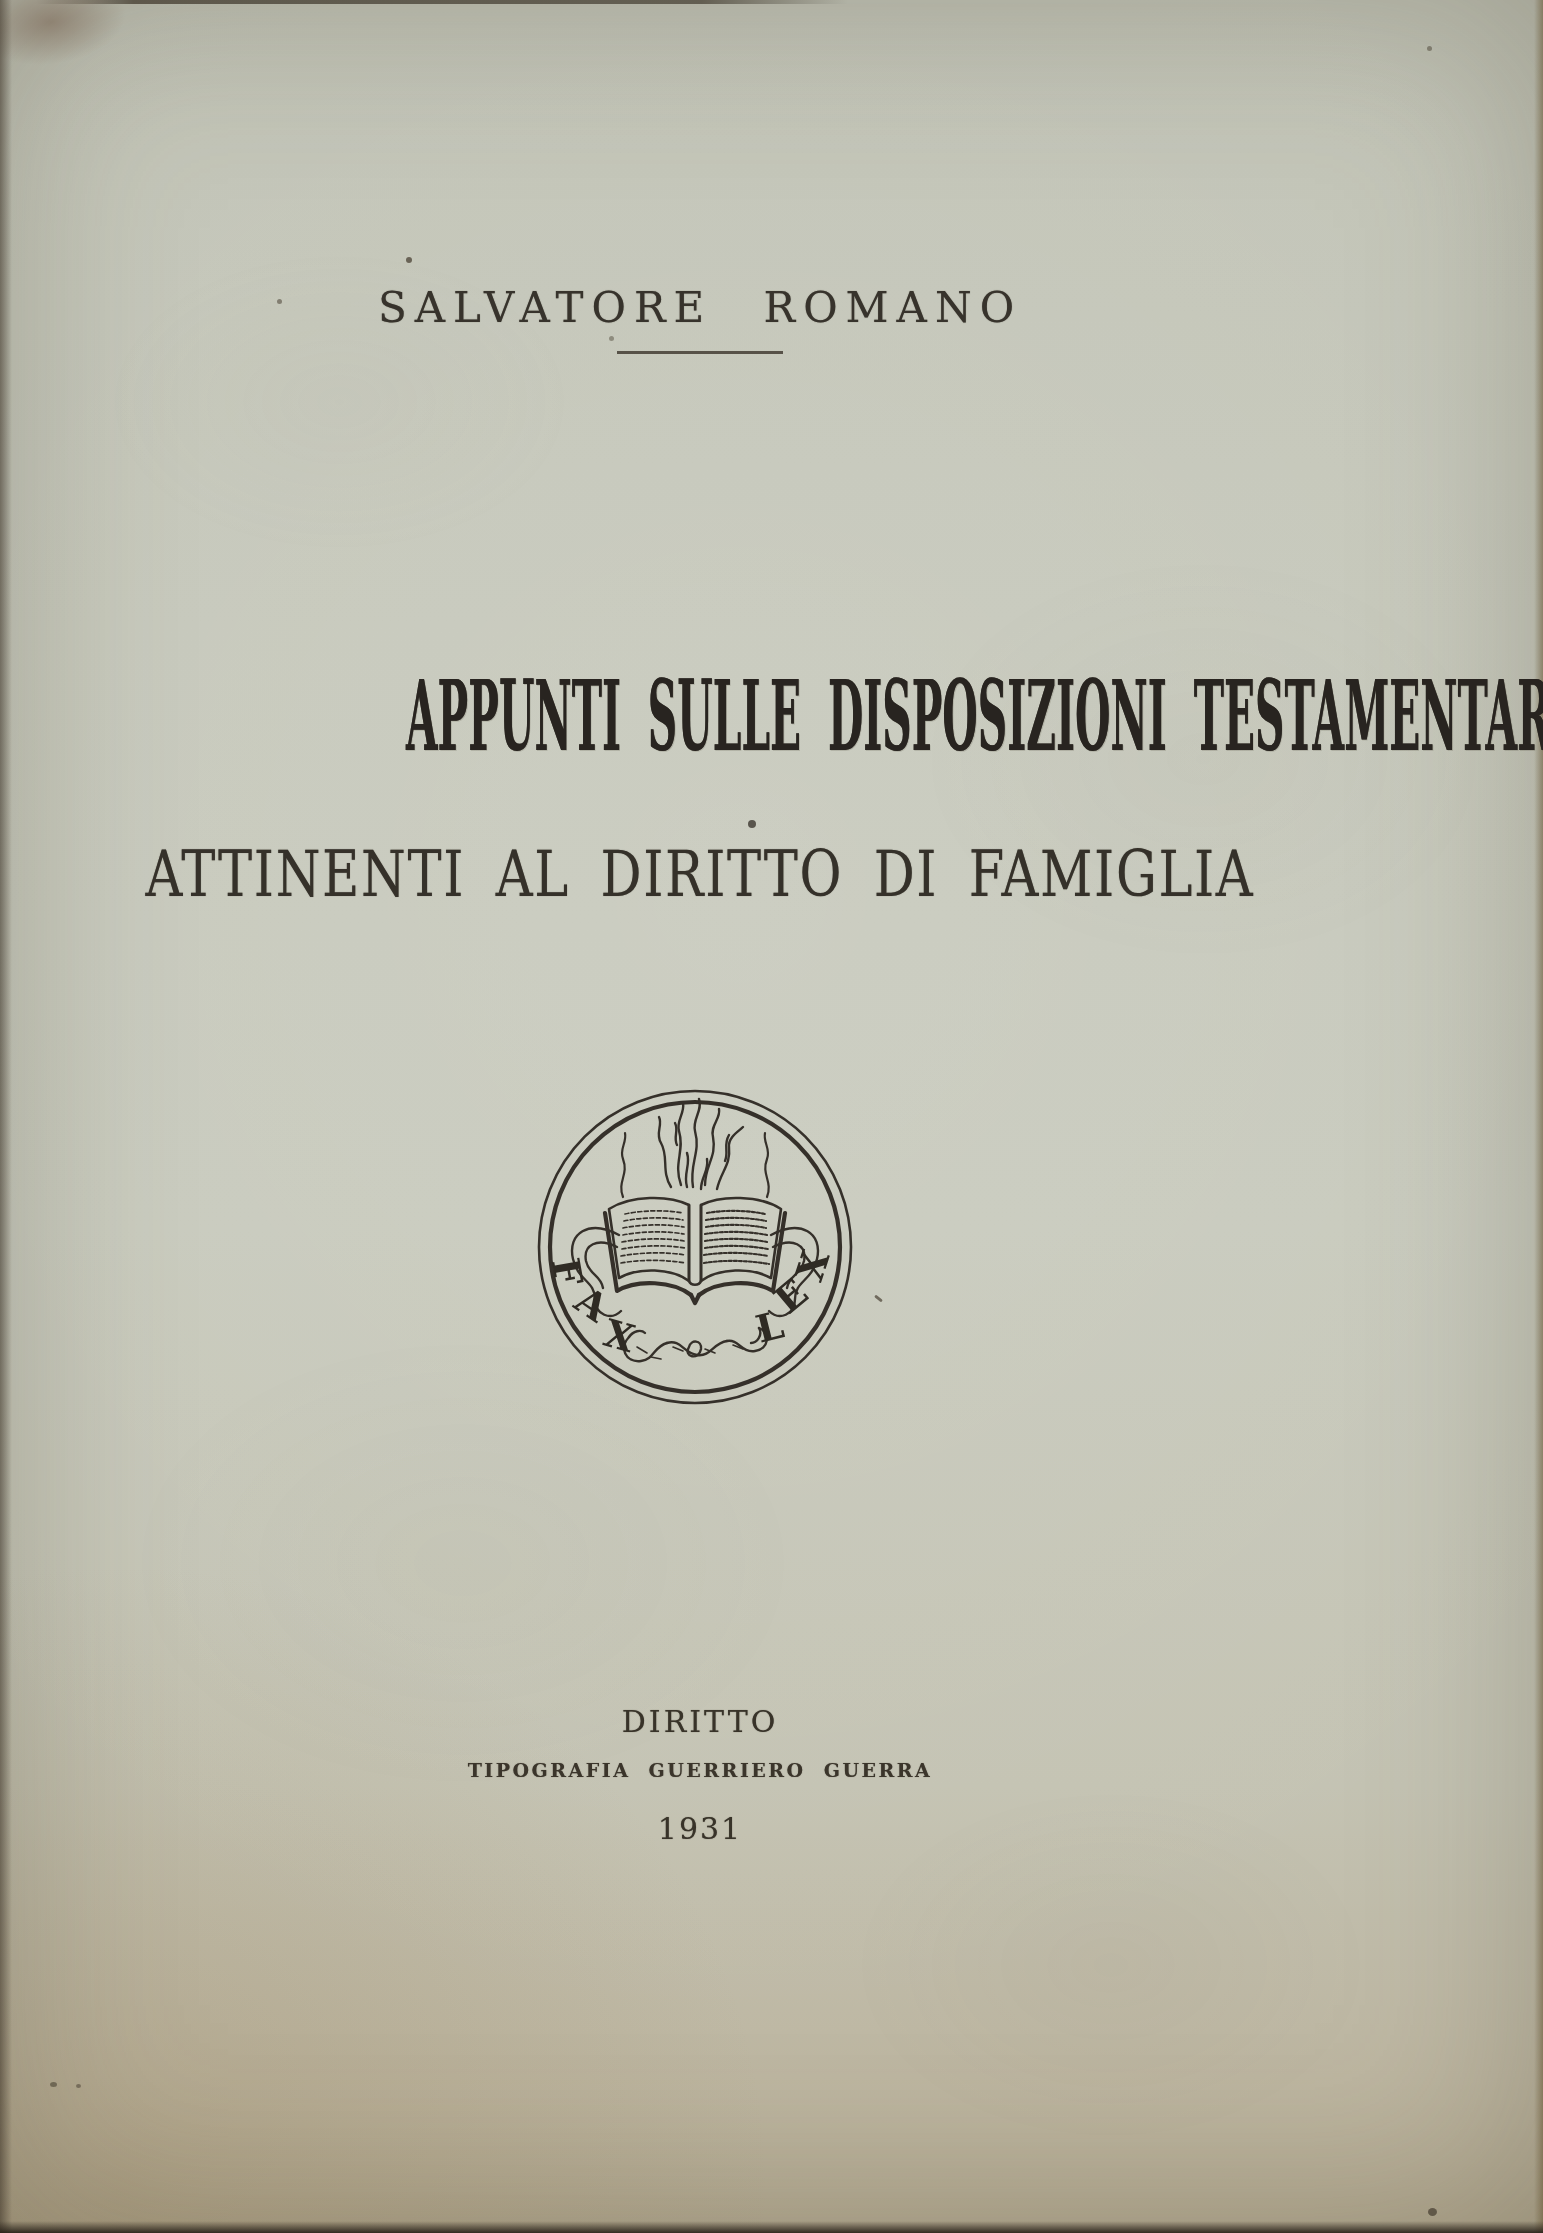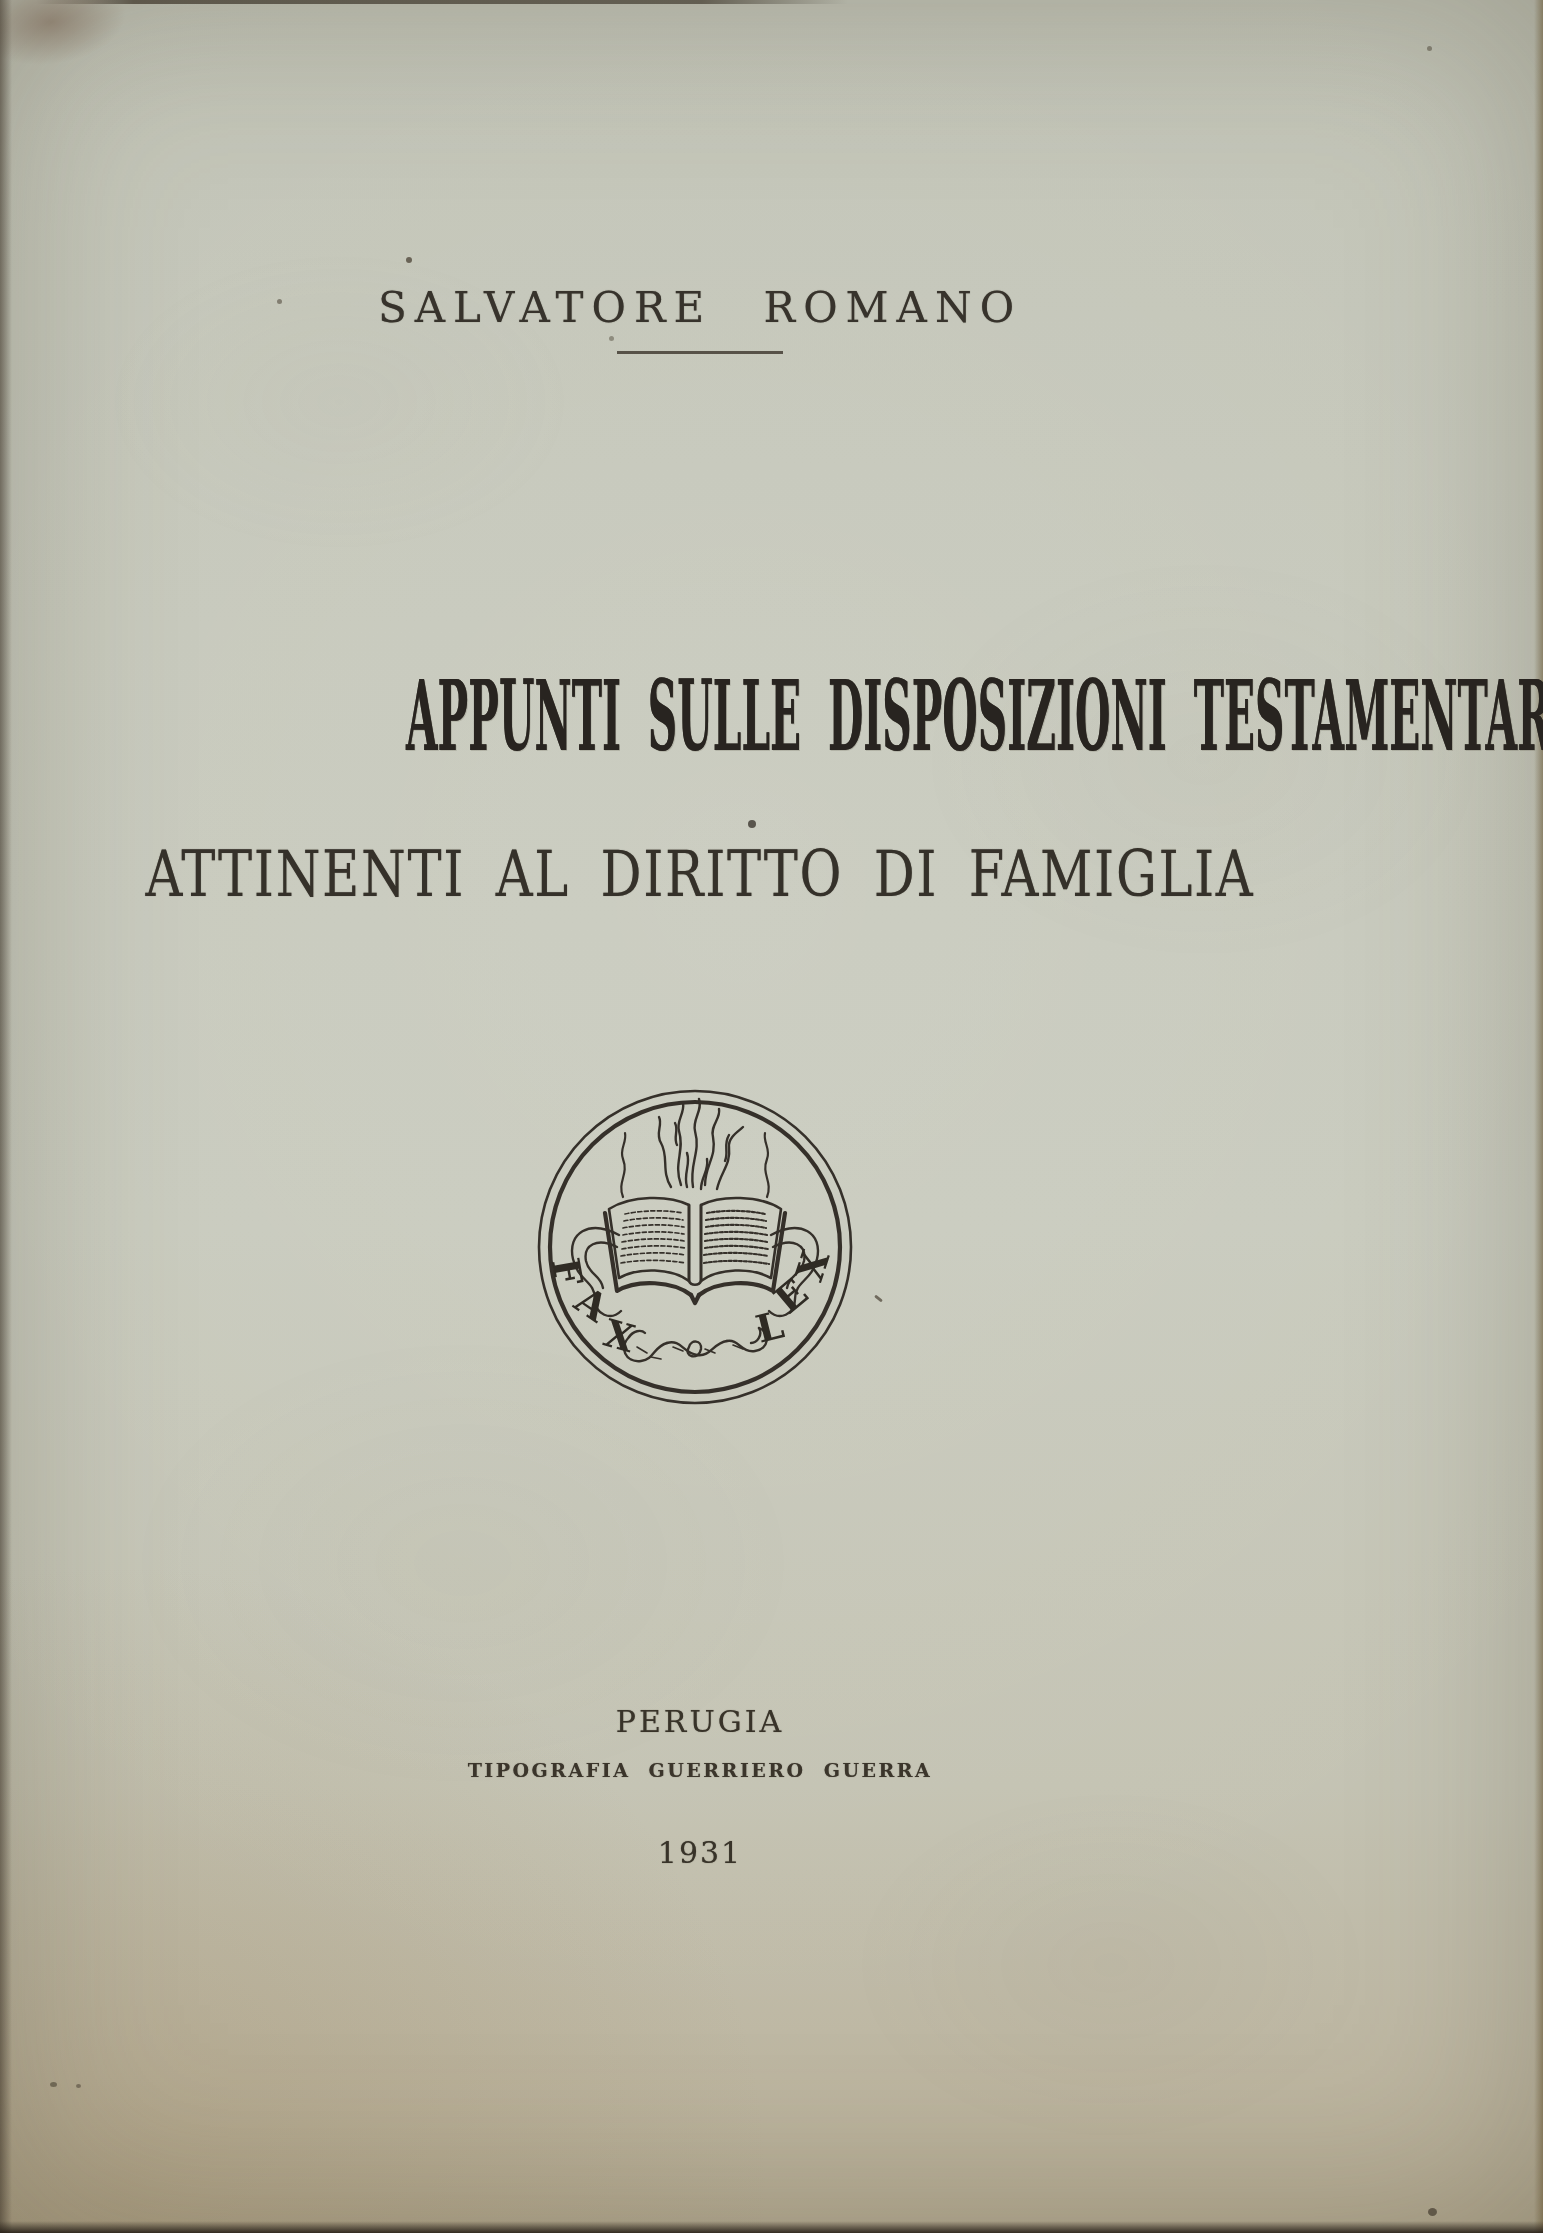--- a/index.html
+++ b/index.html
@@ -48,21 +48,21 @@
   .ink-dot{position:absolute;top:820px;left:748px;width:8px;height:8px;border-radius:50%;
     background:#3c372f;opacity:.8;}
   .subtitle{top:842px;font-size:64px;font-weight:normal;color:#35312a;white-space:nowrap;
     transform:scaleX(0.80);transform-origin:50% 50%;letter-spacing:2px;word-spacing:16px;
     text-shadow:0 0 1px rgba(45,40,30,0.55);}
   .imprint-city{top:1707px;font-size:30px;letter-spacing:3px;color:#383329;
     text-shadow:0 0 1px rgba(45,40,30,0.6);}
   .imprint-printer{top:1761px;font-size:19px;font-weight:bold;letter-spacing:2.5px;word-spacing:9px;
     color:#3b352b;text-shadow:0 0 1px rgba(45,40,30,0.5);}
   .imprint-year{top:1814px;font-size:30px;letter-spacing:2px;color:#383329;
-    text-shadow:0 0 1px rgba(45,40,30,0.6);margin-top:24px;}
+    text-shadow:0 0 1px rgba(45,40,30,0.6);}
 
   
   .emblem{position:absolute;left:533px;top:1085px;width:324px;height:324px;}
   .emblem *{vector-effect:none;}
   .emblem path, .emblem circle{fill:none;stroke:#35302a;stroke-linecap:round;stroke-linejoin:round;}
   .emblem text{fill:#2f2b24;font-family:"DejaVu Serif",serif;font-weight:bold;font-size:38px;stroke:none;}
   .speck-dash{position:absolute;left:874px;top:1297px;width:9px;height:3px;background:#4a4234;
     border-radius:2px;transform:rotate(38deg);opacity:.7;}
 </style>
 </head>
@@ -83,21 +83,21 @@
   <div class="speck" style="left:1427px;top:46px;width:5px;height:5px;opacity:.5;"></div>
   <div class="speck" style="left:1428px;top:2208px;width:9px;height:8px;"></div>
   <div class="speck" style="left:50px;top:2082px;width:7px;height:5px;opacity:.6;"></div>
   <div class="speck" style="left:76px;top:2084px;width:5px;height:4px;opacity:.55;"></div>
   <div class="speck-dash"></div>
 
   <div class="cover-text">
     <h2 class="author">SALVATORE ROMANO</h2>
     <h1 class="title">APPUNTI SULLE DISPOSIZIONI TESTAMENTARIE</h1>
     <h3 class="subtitle">ATTINENTI AL DIRITTO DI FAMIGLIA</h3>
-    <div class="imprint-city">PERUGIA</div>
+    <div class="imprint-city">DIRITTO</div>
     <div class="imprint-printer">TIPOGRAFIA GUERRIERO GUERRA</div>
     <div class="imprint-year">1931</div>
   </div>
 
   <div class="rule"></div>
   <div class="ink-dot"></div>
 
   <svg class="emblem" viewBox="0 0 324 324">
     <circle cx="162" cy="162" r="156" stroke-width="2.6"></circle>
     <circle cx="162" cy="162" r="145" stroke-width="4.2"></circle>

